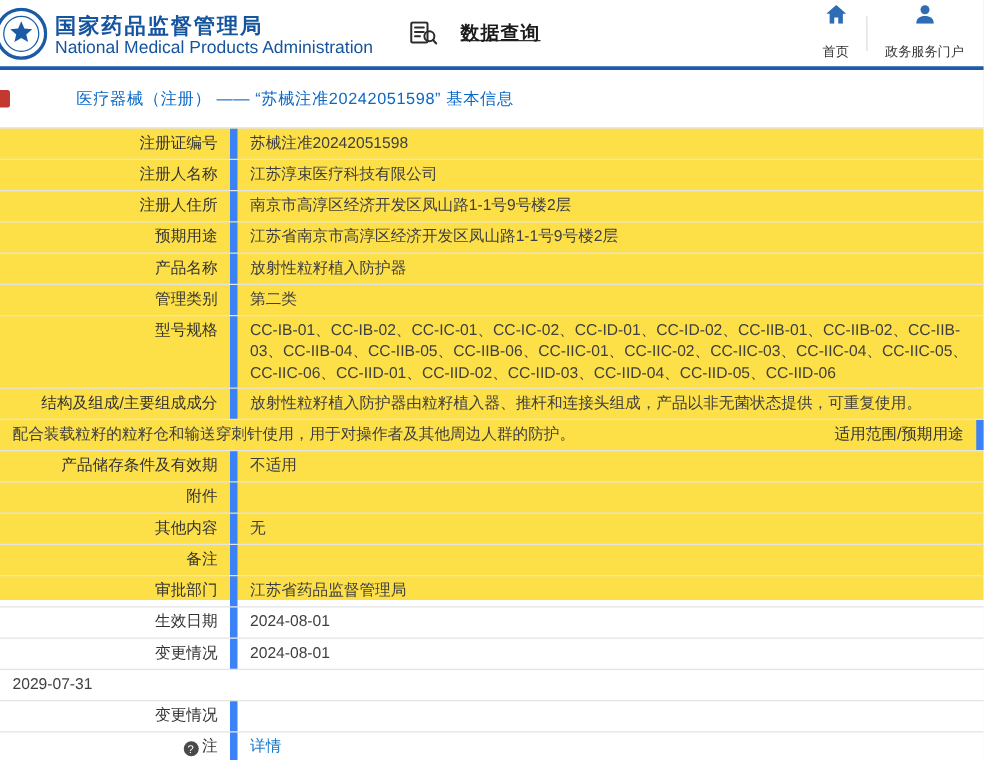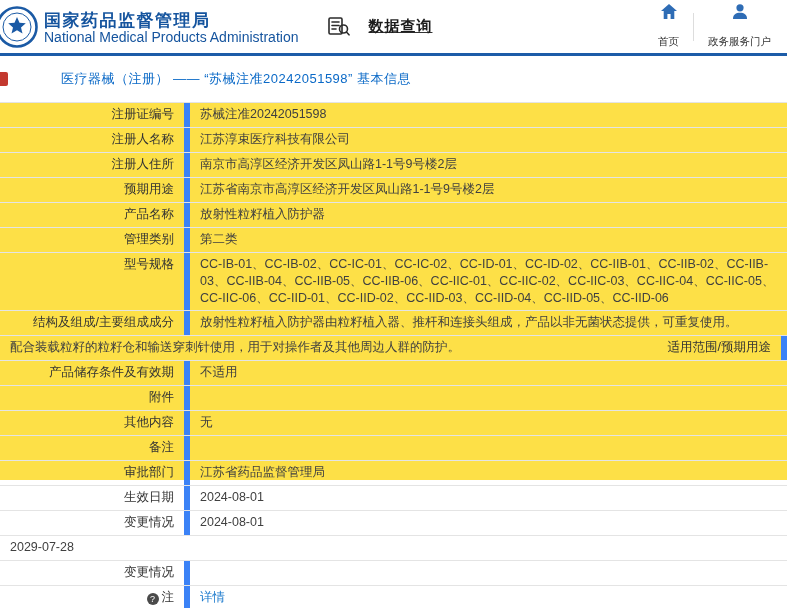--- a/index.html
+++ b/index.html
@@ -187,21 +187,21 @@
     </div>
     <div class="row">
       <div class="cell label">生效日期</div>
       <div class="cell value">2024-08-01</div>
     </div>
     <div class="row">
       <div class="cell label">变更情况</div>
       <div class="cell value">2024-08-01</div>
     </div>
     <div class="row">
-      <div class="cell value">2029-07-28</div>
+      <div class="cell value">2029-07-31</div>
     </div>
     <div class="row">
       <div class="cell label">变更情况</div>
       <div class="cell value"></div>
     </div>
 
     <div class="row">
       <div class="cell label">
         <span class="note-icon">?</span><span>注</span>
       </div>

